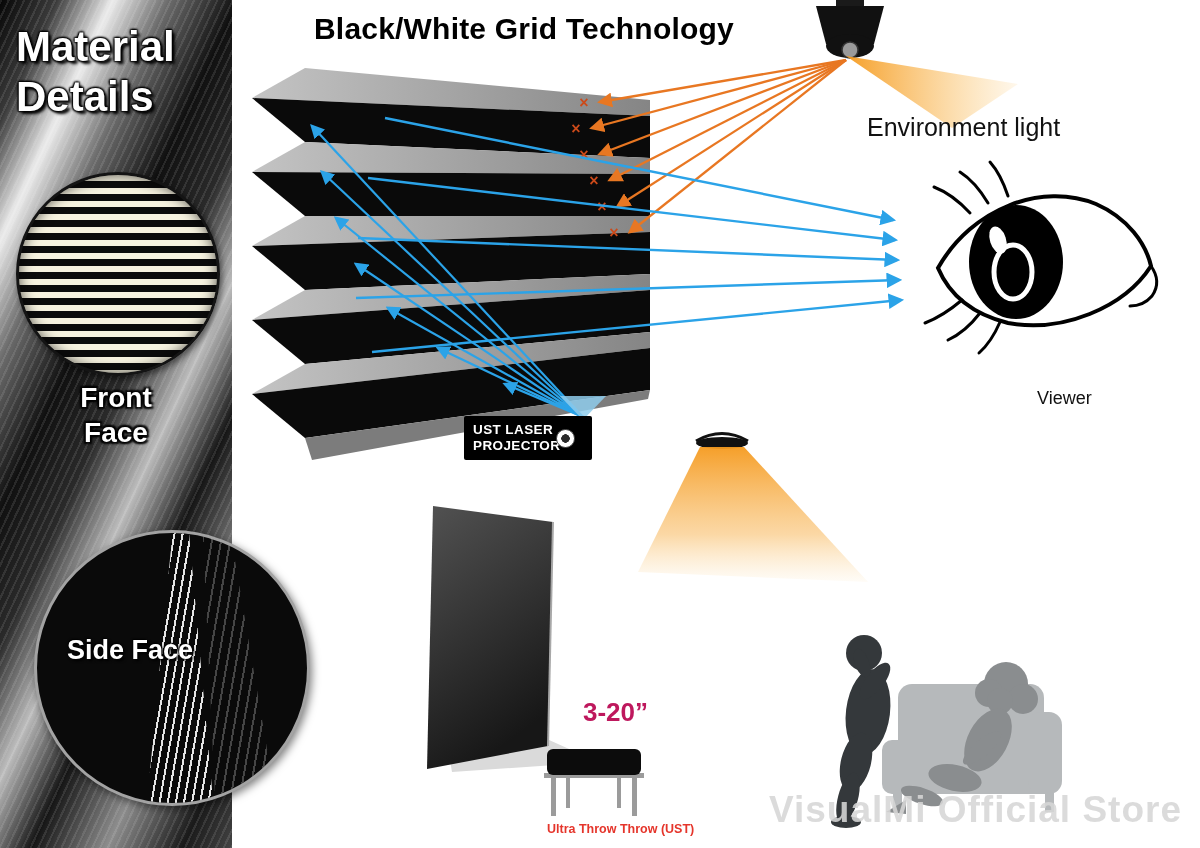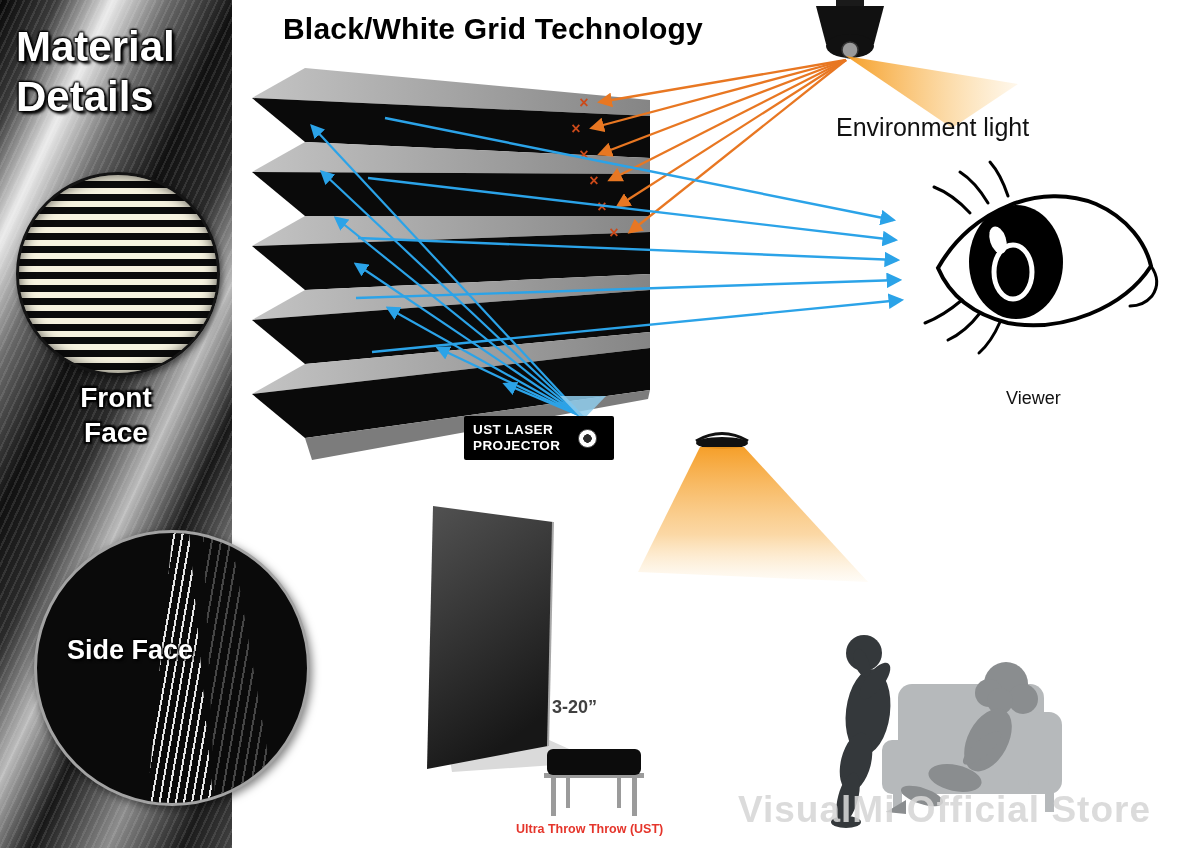--- a/index.html
+++ b/index.html
@@ -52,35 +52,35 @@
     clip-path: polygon(10% 0, 40% 0, 95% 100%, 25% 100%);
     opacity: 0.30;
   }
   .side-label {
     position: absolute; top: 100px; left: 28px; width: 130px;
     font-size: 27px; font-weight: bold; color: #fff; text-align: center; line-height: 1.3;
     text-shadow: 2px 2px 3px #000, -1px -1px 2px #000;
   }
 
   
-  .lbl { position: absolute; z-index: 3; color: #111; }
+  .lbl { position: absolute; z-index: 3; color: #111; margin-left: 31px; }
   .main-title { left: 283px; top: 12px; font-size: 30px; font-weight: bold; color: #000; letter-spacing: 0.2px; }
   .env-light  { left: 836px; top: 113px; font-size: 25px; }
   .viewer     { left: 1006px; top: 388px; font-size: 18px; }
   .ceiling-label { left: 783px; top: 449px; font-size: 14.5px; line-height: 1.55; }
-  .throw-distance { left: 552px; top: 697px; font-size: 18px; font-weight: 600; color: #404040; }
+  .throw-distance { left: 552px; top: 697px; font-size: 26px; font-weight: 600; color: #be185d; }
   .ust-throw { left: 516px; top: 822px; font-size: 12.5px; font-weight: bold; color: #e5352b; }
   .watermark {
     left: 738px; top: 789px; font-size: 37px; font-weight: bold; letter-spacing: 1px;
     color: rgba(214,214,214,0.88); z-index: 6;
   }
 
   
   .ust-box {
-    position: absolute; left: 464px; top: 416px; width: 150px; height: 44px;
+    position: absolute; left: 464px; top: 416px; width: 128px; height: 44px;
     background: #000; z-index: 3; display: flex; align-items: center; padding-left: 9px;
     border-radius: 2px;
   }
   .ust-box-text {
     color: #fff; font-weight: bold; font-size: 13.5px; line-height: 1.2; letter-spacing: 0.4px;
   }
   .ust-lens {
     position: absolute; right: 17px; top: 13px; width: 19px; height: 19px; border-radius: 50%;
     background: radial-gradient(circle at 50% 50%, #2a2a2a 0 4px, #ffffff 4.5px);
     border: 1px solid #555;

